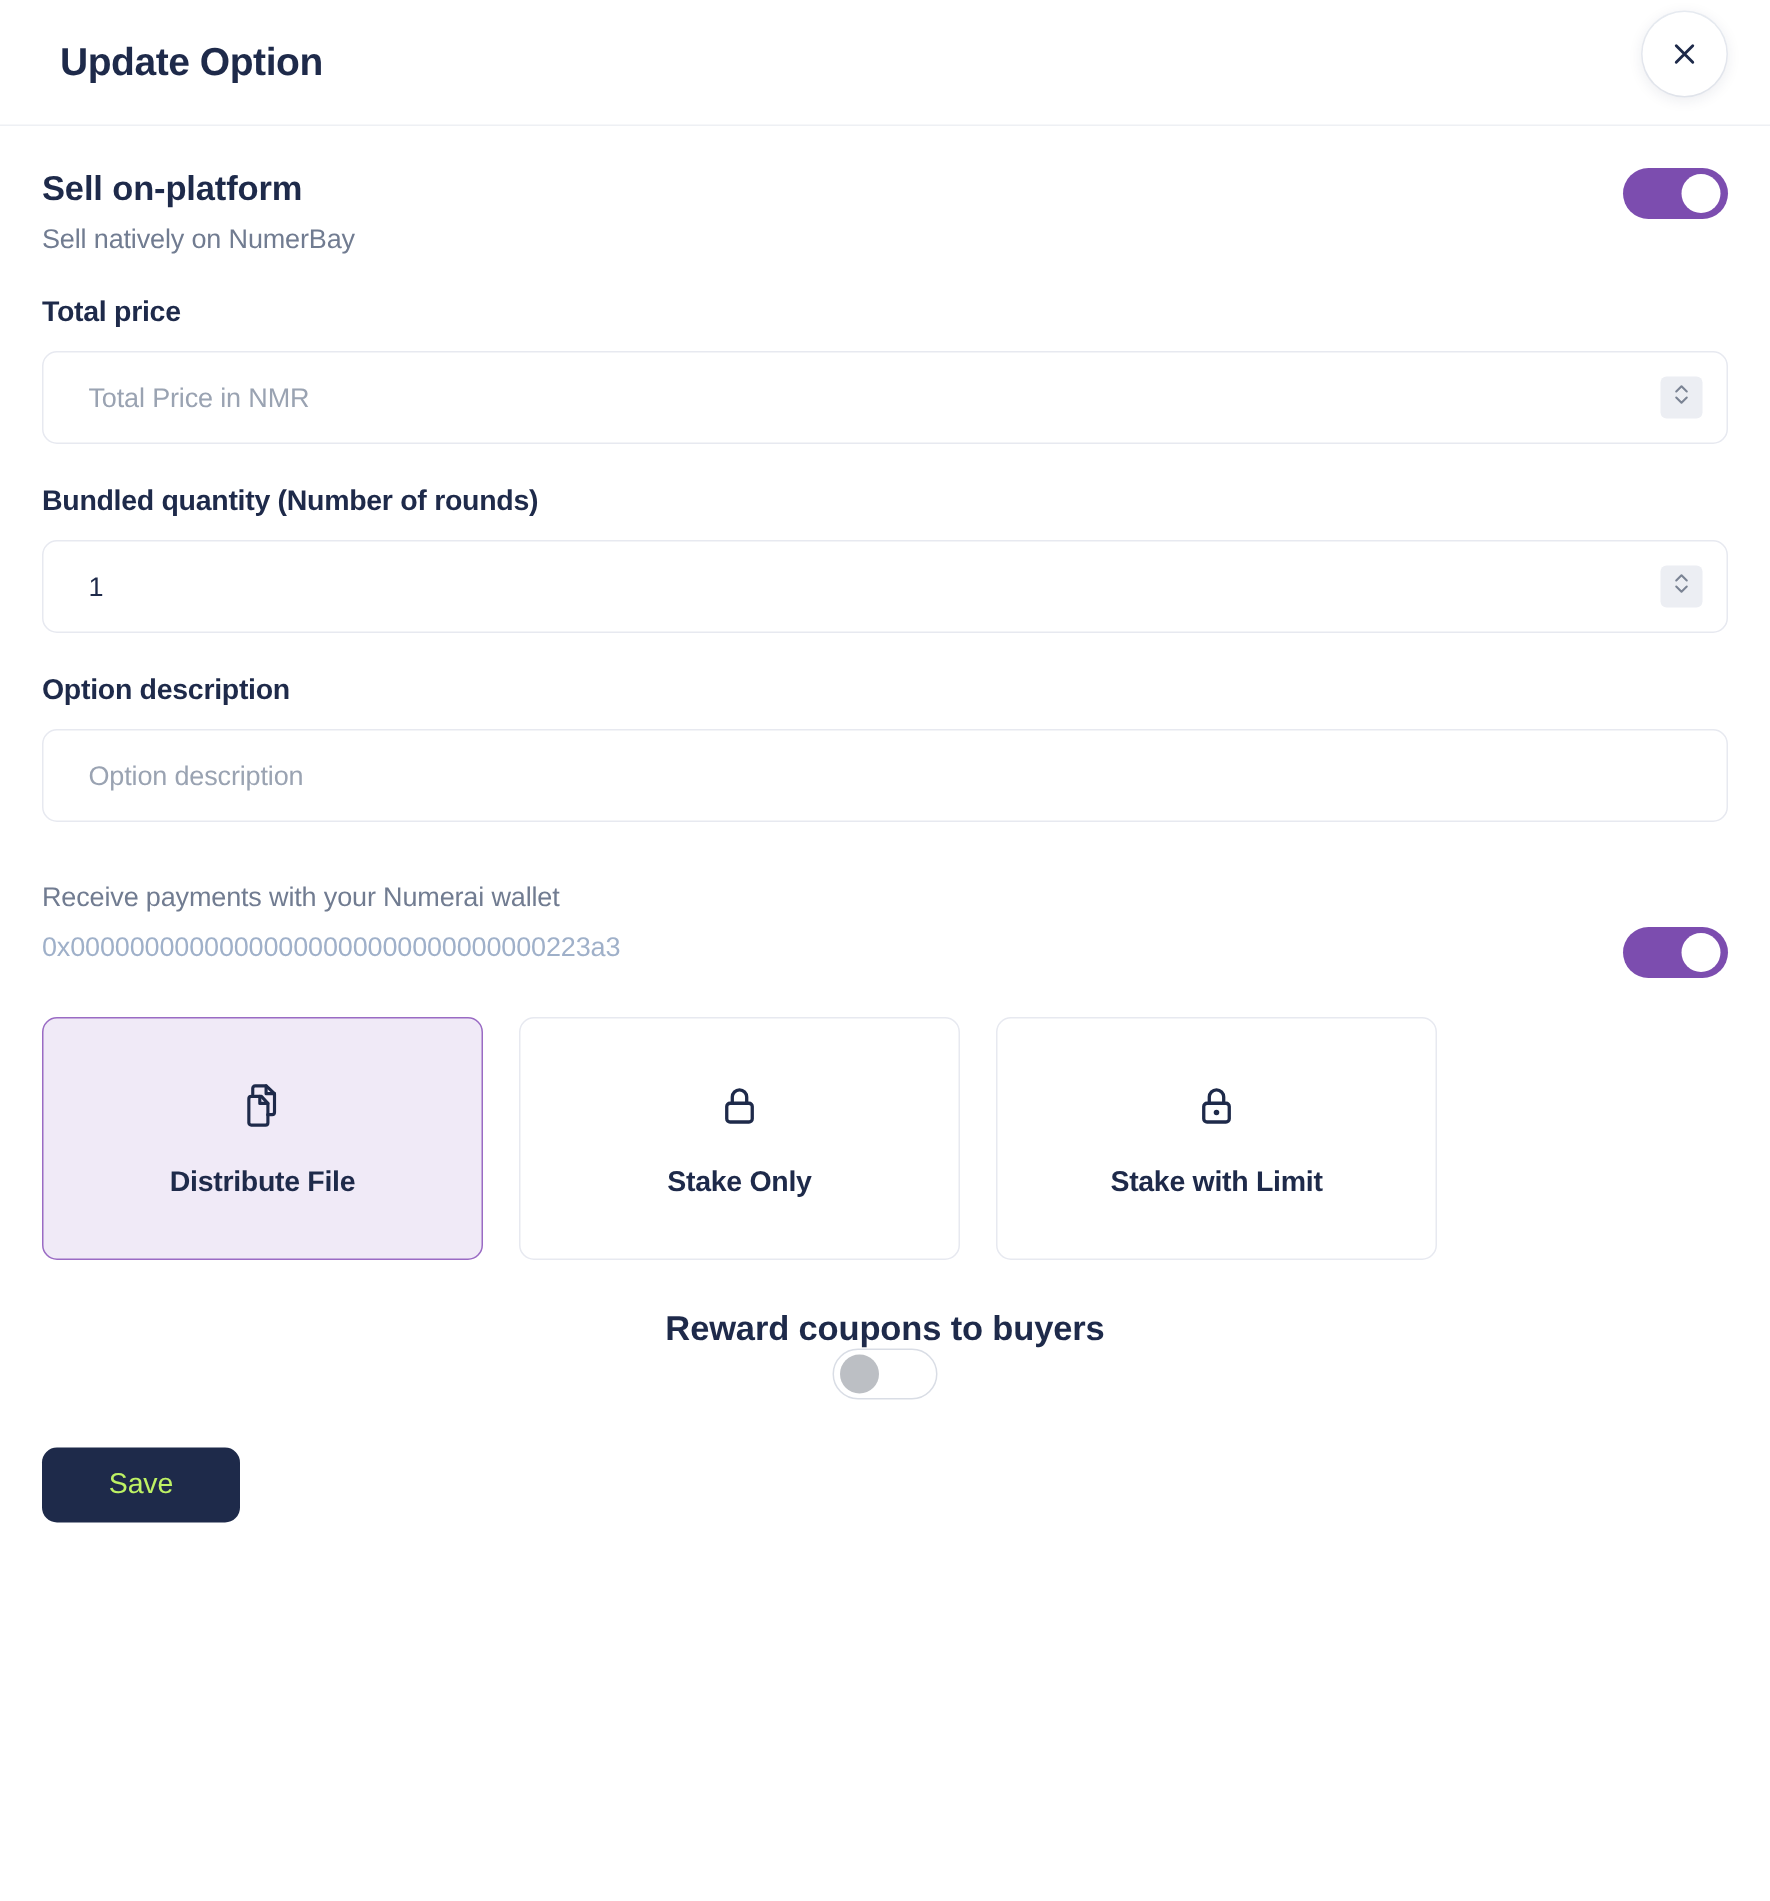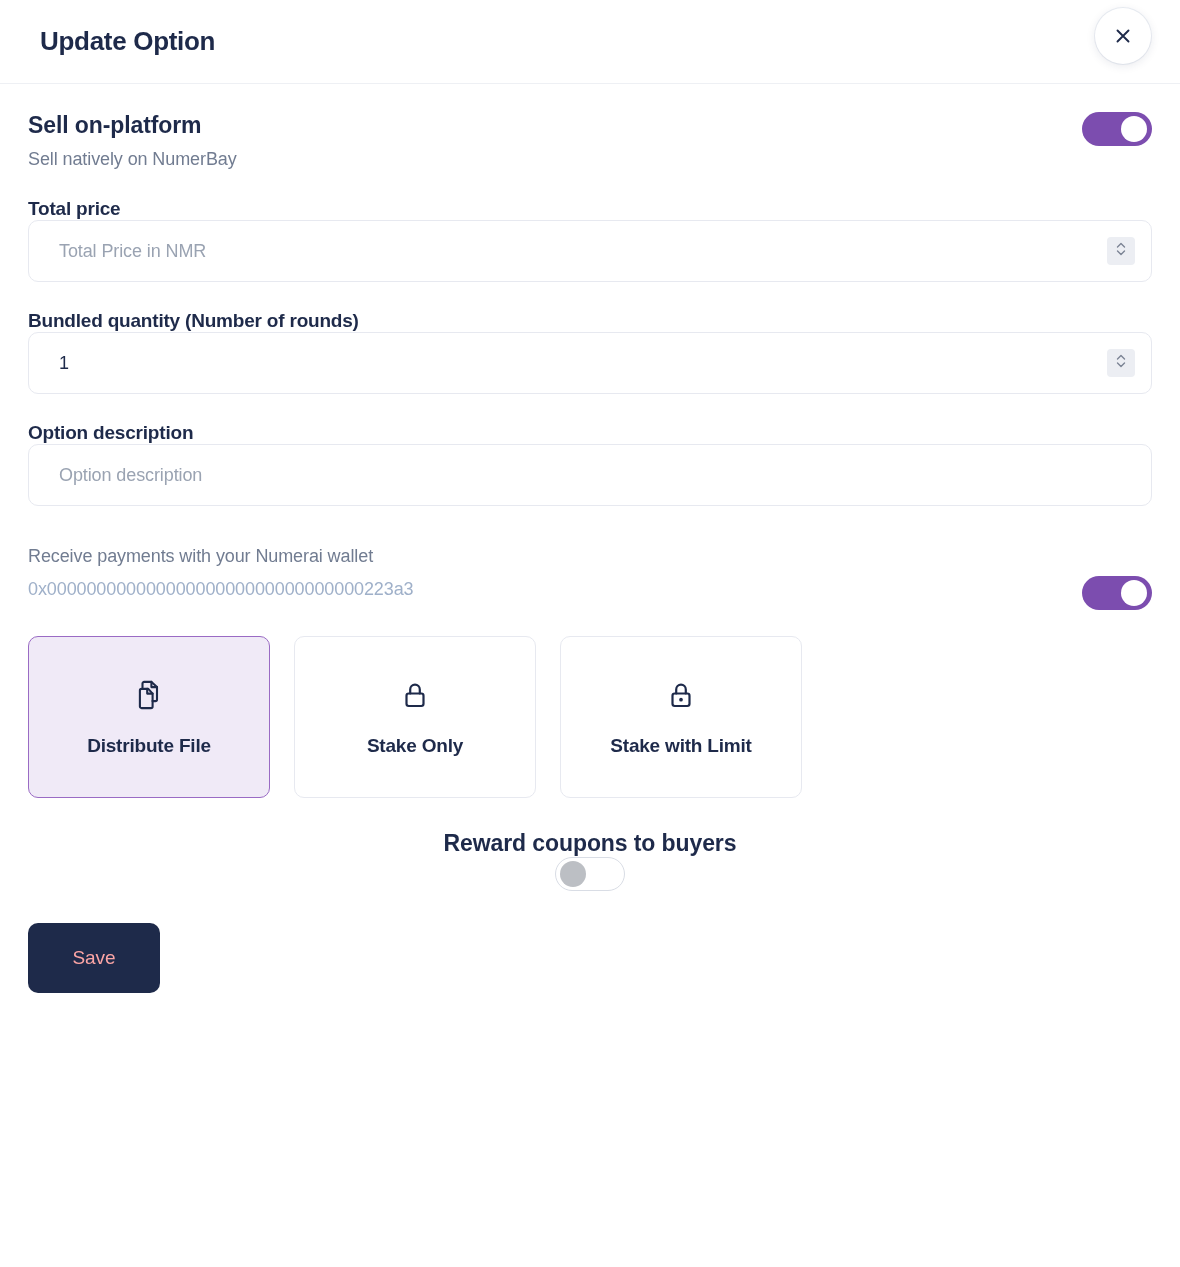--- a/index.html
+++ b/index.html
@@ -111,20 +111,21 @@
   .field-group { margin-top: 28px; }
   .field-label {
     font-size: 19px;
     font-weight: bold;
     color: #1e2a4a;
     letter-spacing: -0.2px;
     display: block;
   }
   .input-wrap {
     position: relative;
+    margin-top: 14px;
   }
   .text-input {
     width: 1124px;
     height: 62px;
     border: 1px solid #e7e9f0;
     border-radius: 10px;
     background: #ffffff;
     padding: 0 30px;
     font-size: 18px;
     font-family: "Liberation Sans", sans-serif;
@@ -153,21 +154,21 @@
   }
 
   
   .mode-group { margin-top: 26px; }
   .mode-cards {
     display: flex;
     gap: 24px;
     margin-top: 16px;
   }
   .mode-card {
-    width: 242px;
+    width: 294px;
     height: 162px;
     border-radius: 10px;
     border: 1px solid #e7e9f0;
     background: #ffffff;
     display: flex;
     flex-direction: column;
     align-items: center;
     justify-content: center;
     gap: 18px;
     cursor: pointer;
@@ -191,24 +192,24 @@
     display: flex;
     align-items: center;
     justify-content: space-between;
     flex-direction: column;
   }
 
   
   .save-button {
     margin-top: 32px;
     width: 132px;
-    height: 70px;
+    height: 50px;
     border-radius: 10px;
     background: #1e2a4a;
-    color: #fca5a5;
+    color: #bef264;
     font-size: 19px;
     font-family: "Liberation Sans", sans-serif;
     border: none;
     cursor: pointer;
     letter-spacing: -0.1px;
     display: block;
   }
 </style>
 </head>
 <body>

